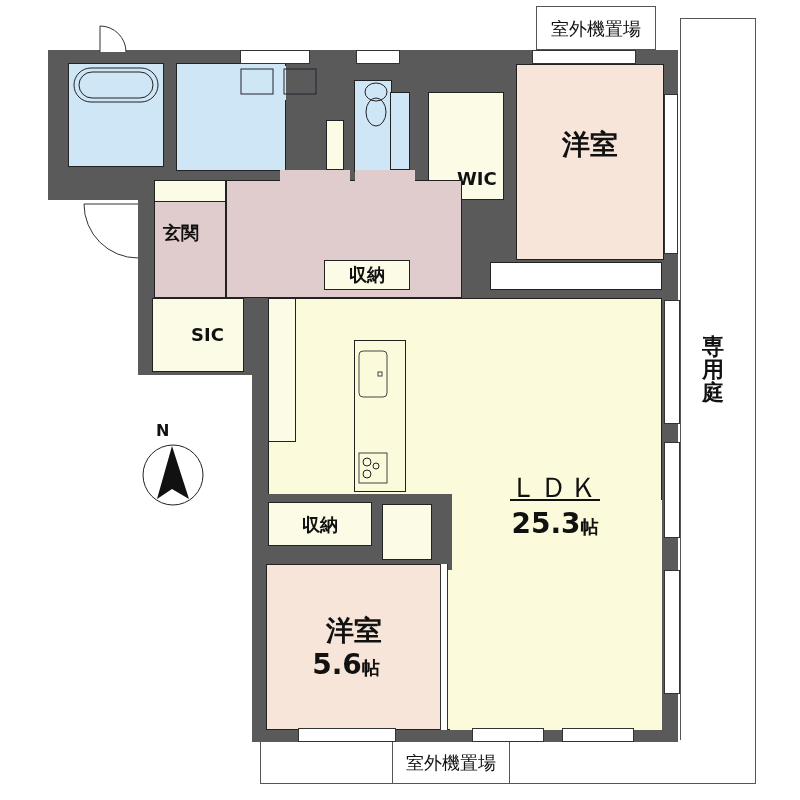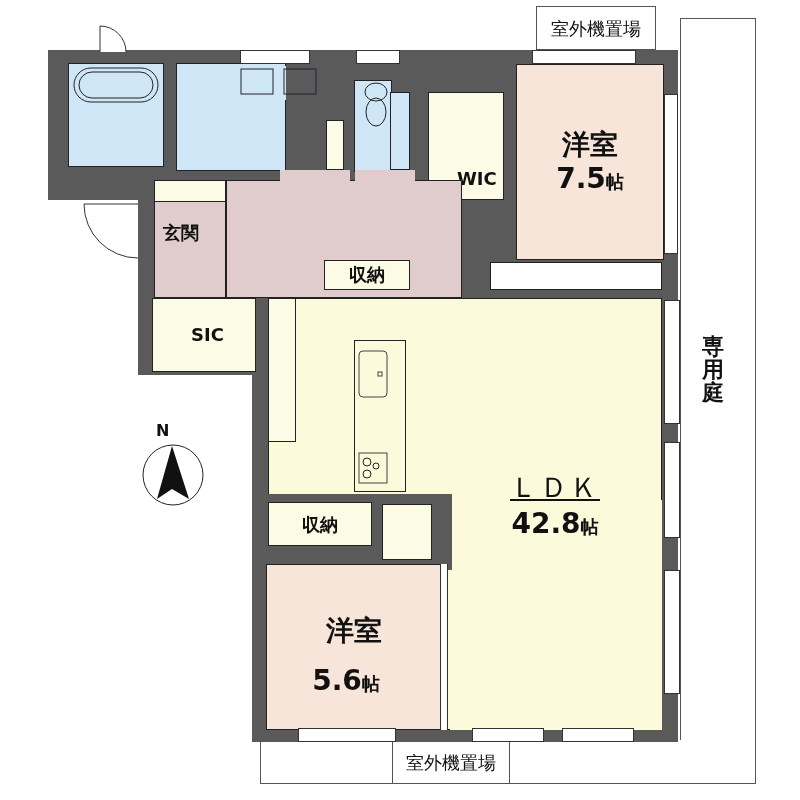--- a/index.html
+++ b/index.html
@@ -55,72 +55,69 @@
   <ellipse cx="12" cy="10" rx="11" ry="9" fill="none" stroke="#222"></ellipse>
   <ellipse cx="12" cy="30" rx="10" ry="14" fill="none" stroke="#222"></ellipse>
 </svg>
 
 <div class="room" style="left:428px;top:92px;width:76px;height:108px;background:#fbfbe6;">
   <div class="label small" style="left:28px;top:68px;margin-top:8px;">WIC</div>
 </div>
 
 <div class="room" style="left:516px;top:64px;width:148px;height:196px;background:#f7e5d9;">
   <div class="label big" style="left:0;right:0;top:64px;">洋室</div>
-  <div class="label big" style="left:0;right:0;top:98px;">
-    <span>7.5</span><span style="font-size:18px;">帖</span>
-  </div>
 </div>
 <div class="room" style="left:490px;top:262px;width:172px;height:28px;background:#fff;"></div>
 
 <div class="room" style="left:226px;top:180px;width:236px;height:118px;background:#e0cccc;"></div>
 <div class="room" style="left:280px;top:170px;width:70px;height:20px;background:#e0cccc;border:none;"></div>
 <div class="room" style="left:355px;top:170px;width:60px;height:20px;background:#e0cccc;border:none;"></div>
 
 <div class="room" style="left:154px;top:200px;width:72px;height:98px;background:#e0cccc;">
   <div class="label small" style="left:8px;top:22px;">玄関</div>
 </div>
 <div class="room" style="left:154px;top:180px;width:72px;height:22px;background:#fbfbe6;"></div>
 
 <div class="room" style="left:324px;top:260px;width:86px;height:30px;background:#fbfbe6;">
   <div class="label small" style="left:0;right:0;top:4px;">収納</div>
 </div>
 
-<div class="room" style="left:152px;top:298px;width:104px;height:74px;background:#fbfbe6;">
+<div class="room" style="left:152px;top:298px;width:92px;height:74px;background:#fbfbe6;">
   <div class="label small" style="left:38px;top:26px;">SIC</div>
 </div>
 
 <div class="room" style="left:268px;top:298px;width:394px;height:432px;background:#fbfbdc;"></div>
 <div class="room" style="left:450px;top:500px;width:212px;height:230px;background:#fbfbdc;border:none;"></div>
 <div class="room" style="left:268px;top:298px;width:28px;height:144px;background:#fbfbe6;"></div>
 
 <div class="room" style="left:354px;top:340px;width:52px;height:152px;background:#fbfbdc;"></div>
 <svg style="left:358px;top:350px;" width="40" height="50">
   <rect x="1" y="1" width="28" height="46" rx="4" fill="none" stroke="#444"></rect>
   <rect x="20" y="22" width="4" height="4" fill="none" stroke="#444"></rect>
 </svg>
 <svg style="left:358px;top:452px;" width="40" height="34">
   <rect x="1" y="1" width="28" height="30" fill="none" stroke="#444"></rect>
   <circle cx="9" cy="10" r="4" fill="none" stroke="#222"></circle>
   <circle cx="18" cy="14" r="3" fill="none" stroke="#222"></circle>
   <circle cx="9" cy="22" r="4" fill="none" stroke="#222"></circle>
 </svg>
 <div class="label big" style="left:500px;top:472px;width:110px;font-weight:normal;letter-spacing:2px;text-decoration:underline;">ＬＤＫ</div>
 <div class="label big" style="left:500px;top:508px;width:110px;">
-  <span>42.8</span><span style="font-size:18px;">帖</span>
+  <span>25.3</span><span style="font-size:18px;">帖</span>
 </div>
 
 <div class="wall" style="left:266px;top:494px;width:186px;height:76px;"></div>
 <div class="room" style="left:268px;top:502px;width:104px;height:44px;background:#fbfbe6;">
   <div class="label small" style="left:0;right:0;top:12px;">収納</div>
 </div>
 <div class="room" style="left:382px;top:504px;width:50px;height:56px;background:#fbfbe6;"></div>
 
 <div class="room" style="left:266px;top:564px;width:176px;height:166px;background:#f7e5d9;">
   <div class="label big" style="left:0;right:0;top:50px;">洋室</div>
-  <div class="label big" style="left:0;right:16px;top:84px;margin-top:16px;">
+  <div class="label big" style="left:0;right:16px;top:84px;">
     <span>5.6</span><span style="font-size:18px;">帖</span>
   </div>
 </div>
 <div class="abs" style="left:440px;top:564px;width:8px;height:166px;background:#fff;border-left:1px solid #333;border-right:1px solid #333;"></div>
 
 <div class="window" style="left:664px;top:94px;width:14px;height:160px;"></div>
 <div class="window" style="left:664px;top:300px;width:16px;height:124px;"></div>
 <div class="window" style="left:664px;top:442px;width:16px;height:96px;"></div>
 <div class="window" style="left:664px;top:570px;width:16px;height:124px;"></div>
 

